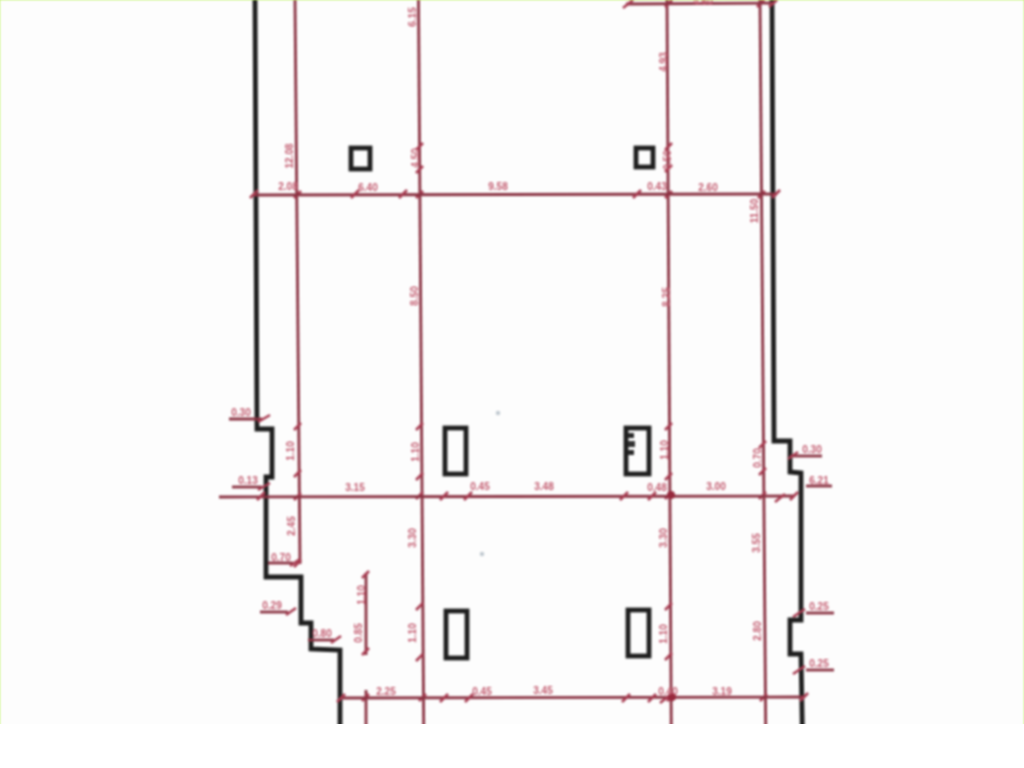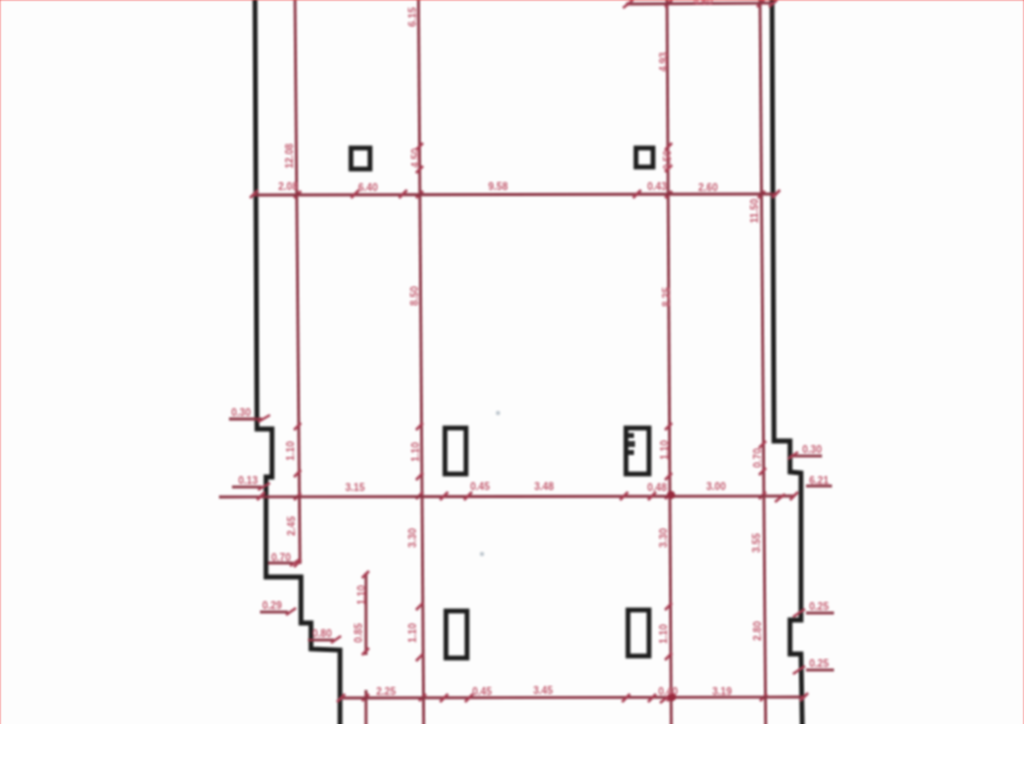--- a/index.html
+++ b/index.html
@@ -1,16 +1,16 @@
 <!DOCTYPE html>
 <html><head>
 <meta charset="utf-8">
 <style>
 html,body{margin:0;padding:0;background:#ffffff;}
-#page{width:1024px;height:724px;position:relative;overflow:hidden;background:#ef4444;}
+#page{width:1024px;height:724px;position:relative;overflow:hidden;background:#bef264;}
 svg{filter:blur(0.95px);}
 .wall{stroke:#1e1e1e;stroke-width:4.8;fill:none;}
 .dim{stroke:#893141;stroke-width:2.8;fill:none;}
 .dimt{stroke:#a83d52;stroke-width:2.6;fill:none;}
 text{font-family:"Liberation Sans",sans-serif;font-size:10px;fill:#c25a6e;font-weight:bold;}
 </style>
 </head>
 <body>
 <div id="page">
 <svg width="1024" height="768" viewBox="0 0 1024 768" xmlns="http://www.w3.org/2000/svg">

